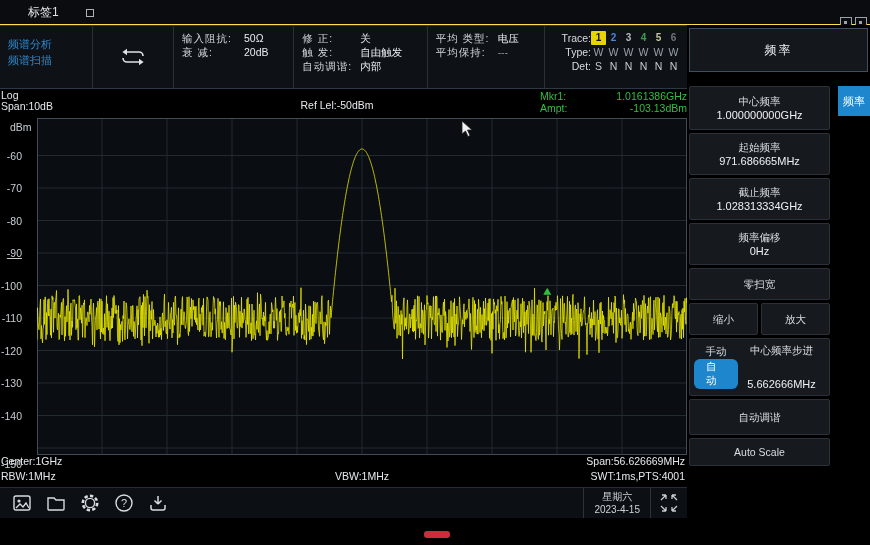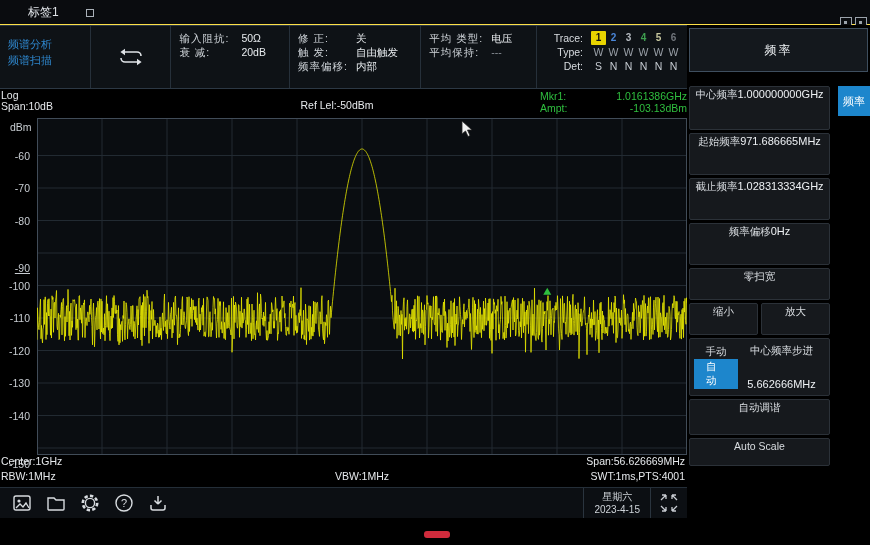--- a/index.html
+++ b/index.html
@@ -25,39 +25,39 @@
   #nav-sec{width:93px;padding-top:10px}
   .nav-item{font-size:11px;line-height:16px;color:#2e86cc;cursor:pointer}
   #loop-sec{width:82px;display:flex;align-items:center;justify-content:center;padding:0}
   #input-sec{width:121px}
   #corr-sec{width:134px}
   #corr-sec .kv{grid-template-columns:58px auto}
   #avg-sec{width:118px}
   #avg-sec .kv{grid-template-columns:62px auto}
   #trace-sec{flex:1;border-right:none;padding-left:10px}
   .trow{display:flex;font-size:10.5px;line-height:14px;align-items:center}
-  .trow .rlbl{width:36px;text-align:right;color:#d8dce0;margin-right:8px}
+  .trow .rlbl{width:36px;text-align:right;color:#d8dce0;margin-right:0}
   .tcell{width:15px;text-align:center}
   .trace-num{font-weight:bold;font-size:10px;border-radius:1px}
   .type-val,.det-val{color:#9aa0a8}
   .type-val:first-of-type{color:#f2f4f6;font-weight:bold}
   .det-val{color:#c7ccd2}
 
   
   .smalltxt{font-size:10.5px;line-height:11px;white-space:nowrap}
   #log-lbl{left:1px;top:90px}
   #scale-lbl{left:1px;top:101px}
   #ref-lbl{left:37px;top:100px;width:600px;text-align:center}
   .grn{color:#2fbf3f}
   .mkr-row{left:540px;width:147px;display:flex;justify-content:space-between}
   #mkr-row1{top:91px}
   #mkr-row2{top:103px}
 
   #y-unit{left:10px;top:121px;font-size:10.5px;color:#c8cdd2}
-  .ytick{position:absolute;left:0;width:30px;text-align:right;font-size:10.5px;color:#c8cdd2}
+  .ytick{position:absolute;left:0;width:22px;text-align:right;font-size:10.5px;color:#c8cdd2}
 
   #plot-wrap{left:37px;top:118px;width:650px;height:337px}
 
   #center-lbl{left:1px;top:456px}
   #span-lbl{left:437px;top:456px;width:248px;text-align:right}
   #rbw-lbl{left:1px;top:471px}
   #vbw-lbl{left:37px;top:471px;width:650px;text-align:center}
   #swt-lbl{left:437px;top:471px;width:248px;text-align:right}
 
   
@@ -68,31 +68,31 @@
               padding:2px 10px;box-sizing:border-box;text-align:center;font-size:10px;line-height:13px;color:#cfd4d9}
   #conn-block{width:36px;height:100%;display:flex;align-items:center;justify-content:center}
 
   
   #side-panel{left:687px;top:25px;width:183px;height:492px;background:#000}
   #panel-header{position:absolute;left:2px;top:3px;width:177px;height:42px;background:#14181d;
                 border:1px solid #3e4e5e;display:flex;align-items:center;justify-content:center;
                 font-size:12px;color:#eef1f4;letter-spacing:2px}
   #panel-btns{position:absolute;left:0;top:61px;width:145px;display:flex;flex-direction:column;gap:3px}
   .pbtn{background:#16191d;border:1px solid #2b3138;border-radius:2px;margin:0 2px;
-        display:flex;justify-content:center;cursor:pointer}
+        display:flex;flex-direction:column;align-items:center;justify-content:center;cursor:pointer}
   .pbtn .l1{font-size:10.5px;color:#d9dde1;line-height:14px}
   .pbtn .l2{font-size:11px;color:#eef1f4;line-height:14px}
   .btn-tall{height:40px}
   .pair{display:flex;gap:3px;margin:0 2px}
   .pair .pbtn{flex:1;height:30px;margin:0}
   .btn-mid{height:30px}
   #step-btn{height:48px;flex-direction:row;align-items:stretch;padding:4px}
   #step-left{width:44px;display:flex;flex-direction:column;align-items:center;justify-content:space-between;padding:2px 0}
   #step-manual{font-size:10.5px;color:#d9dde1}
-  #step-auto{font-size:10.5px;color:#fff;background:#1d86cc;border-radius:0;padding:1px 12px;cursor:pointer}
+  #step-auto{font-size:10.5px;color:#fff;background:#1d86cc;border-radius:6px;padding:1px 12px;cursor:pointer}
   #step-right{flex:1;display:flex;flex-direction:column;align-items:center;justify-content:space-between}
   #tune-btn{height:34px}
   #autoscale-btn{height:26px}
   #freq-tab{position:absolute;left:151px;top:61px;width:32px;height:30px;background:#1d86cc;color:#fff;
             font-size:11px;display:flex;align-items:center;justify-content:center;cursor:pointer}
 
   
   #red-indicator{left:424px;top:531px;width:26px;height:7px;border-radius:3px;background:#cf2b3c}
   #cursor{left:461px;top:120px}
 </style>
@@ -132,21 +132,21 @@
   <div class="tsec" id="corr-sec">
     <div class="kv">
         <span class="lbl">修  正:</span>
         <span class="val">关</span>
       </div>
     <div class="kv">
         <span class="lbl">触  发:</span>
         <span class="val">自由触发</span>
       </div>
     <div class="kv">
-        <span class="lbl">频率偏移:</span>
+        <span class="lbl">自动调谐:</span>
         <span class="val">内部</span>
       </div>
   </div>
   <div class="tsec" id="avg-sec">
     <div class="kv">
         <span class="lbl">平均 类型:</span>
         <span class="val">电压</span>
       </div>
     <div class="kv">
         <span class="lbl">平均保持:</span>
@@ -193,21 +193,21 @@
 </div>
 <div class="abs smalltxt grn mkr-row" id="mkr-row2">
   <span>Ampt:</span>
   <span>-103.13dBm</span>
 </div>
 <div class="abs" id="y-unit">dBm</div>
 <div class="abs" id="y-axis">
     <div class="ytick" style="top: 149.5px;">-60</div>
     <div class="ytick" style="top: 182px;">-70</div>
     <div class="ytick" style="top: 214.5px;">-80</div>
-    <div class="ytick" style="top: 262px; text-decoration: underline;">-90</div>
+    <div class="ytick" style="top: 247px; text-decoration: underline;">-90</div>
     <div class="ytick" style="top: 279.5px;">-100</div>
     <div class="ytick" style="top: 312px;">-110</div>
     <div class="ytick" style="top: 344.5px;">-120</div>
     <div class="ytick" style="top: 377px;">-130</div>
     <div class="ytick" style="top: 409.5px;">-140</div>
     <div class="ytick" style="top: 458px; text-align: right;">-150</div>
   </div>
 
 <div class="abs" id="plot-wrap">
   <svg id="plot-svg" viewBox="0 0 650 337" width="650" height="337">

